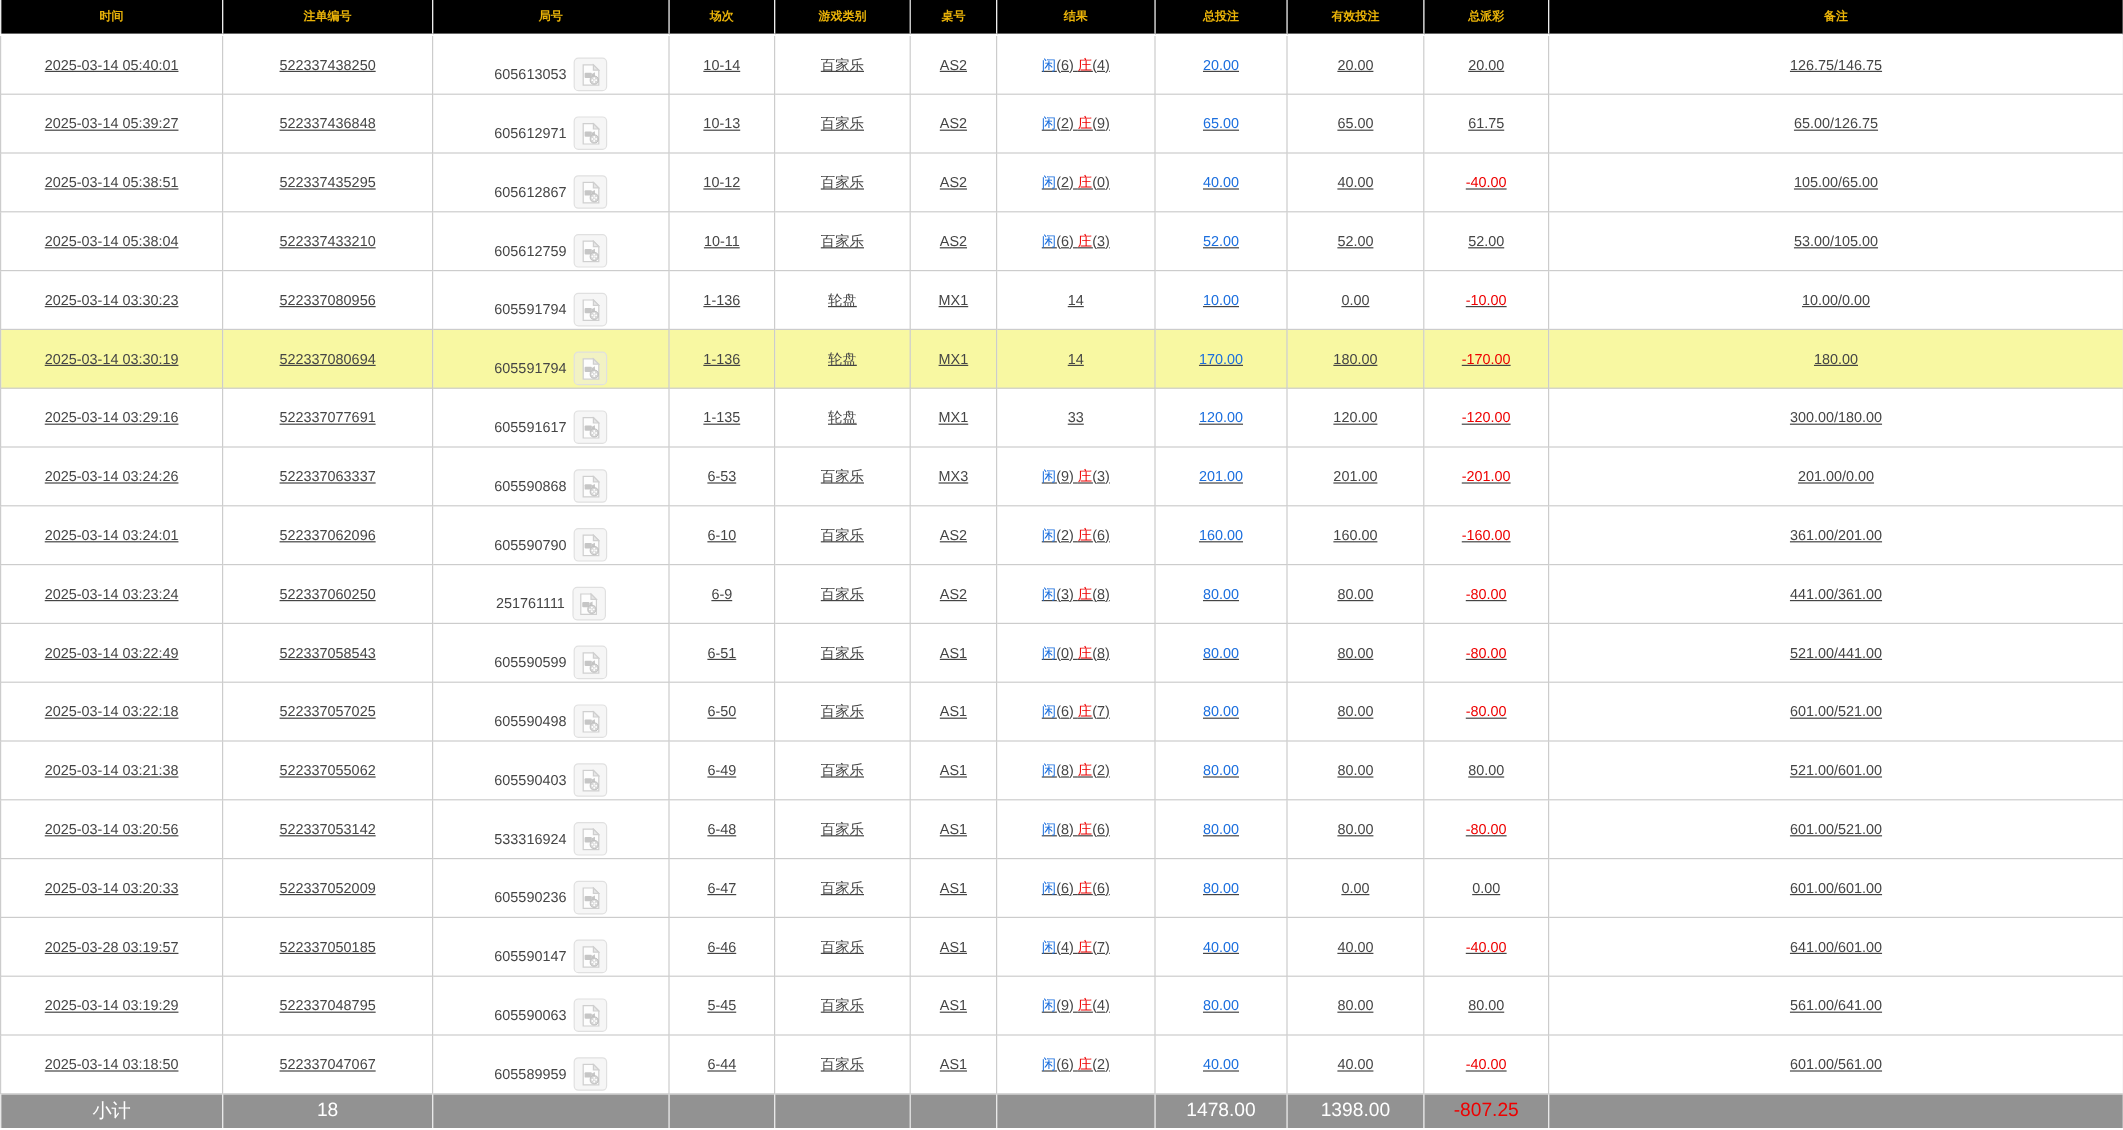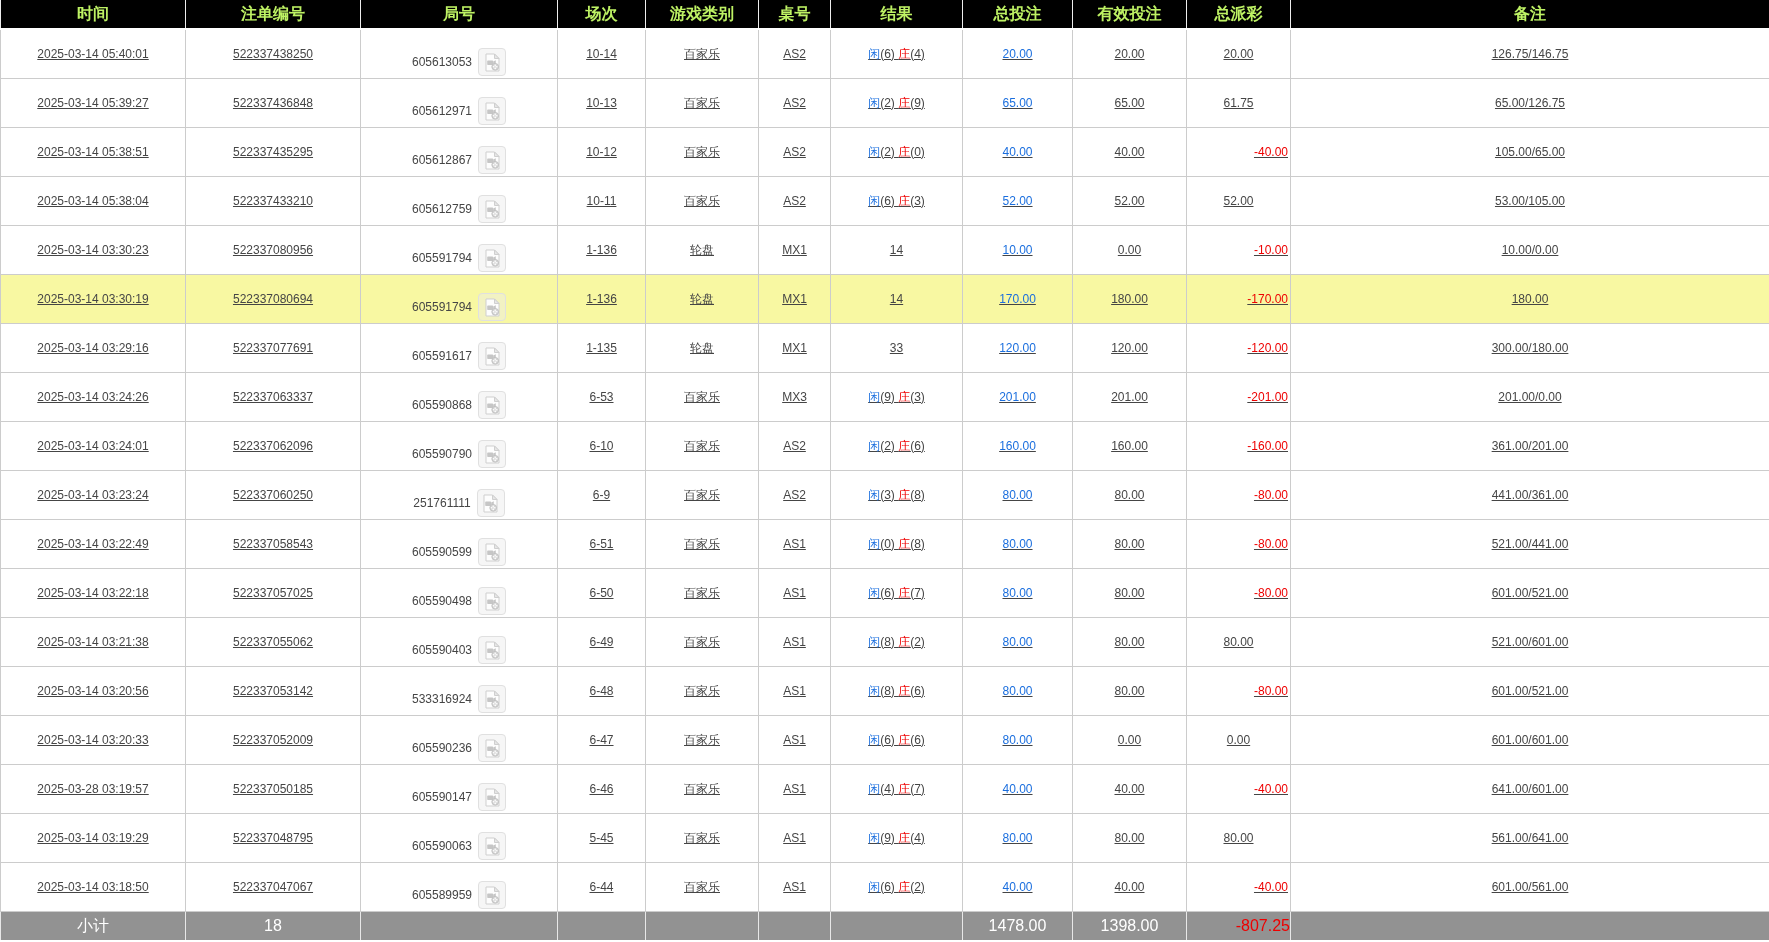--- a/index.html
+++ b/index.html
@@ -2,30 +2,30 @@
 <html style="--blue: #1a6ede; --red: #ee0000; --hl: #f8f8a2; --footer-bg: #929292; --header-bg: #000000;"><head>
 <meta charset="utf-8">
 <style>
   html,body{margin:0;padding:0;background:#ffffff;}
   body{width:1769px;height:942px;overflow:hidden;
        font-family:"Liberation Sans","DejaVu Sans",sans-serif;font-size:12px;color:#454545;}
   table.records{border-collapse:collapse;table-layout:fixed;width:1769px;}
   col.c1{width:185px}col.c2{width:175px}col.c3{width:197px}col.c4{width:88px}
   col.c5{width:113px}col.c6{width:72px}col.c7{width:132px}col.c8{width:110px}
   col.c9{width:114px}col.c10{width:104px}col.c11{width:479px}
-  thead th{background:var(--header-bg,#000);color:#bef264;height:28px;font-size:16px;font-weight:bold;
+  thead th{background:var(--header-bg,#000);color:#eab308;height:28px;font-size:10px;font-weight:bold;
        border:1px solid #ededed;border-top:none;border-bottom:2px solid #fff;padding:0;margin-left:36px;}
   tbody td{height:48px;border:1px solid #cccccc;text-align:center;vertical-align:middle;
        padding:0 2px;color:#454545;background:#fff;}
   tbody tr.highlight td{background:var(--hl,#f8f8a2);}
   tbody tr{cursor:default;text-decoration:underline;}
   tfoot td{background:var(--footer-bg,#929292);color:#fff;height:28px;border:1px solid #e8e8e8;
        border-bottom:none;text-align:center;font-size:16px;padding:0;}
   .num-blue{color:var(--blue,#1a6ede);}
-  .neg{color:var(--red,#ee0000);text-align:right;}
+  .neg{color:var(--red,#ee0000);}
   .res-player{color:var(--blue,#1a6ede);}
   .res-banker{color:var(--red,#ee0000);}
   .round-inner{display:inline-flex;align-items:center;justify-content:center;gap:6px;margin-top:16px;}
   .video-btn{display:inline-flex;align-items:center;justify-content:center;
        width:26px;height:26px;border:1px solid #e0e0e0;border-radius:4px;
        background:rgba(234,234,234,0.45);cursor:pointer;padding:0;}
   .video-btn svg{display:block;}
 </style>
 </head>
 <body>

